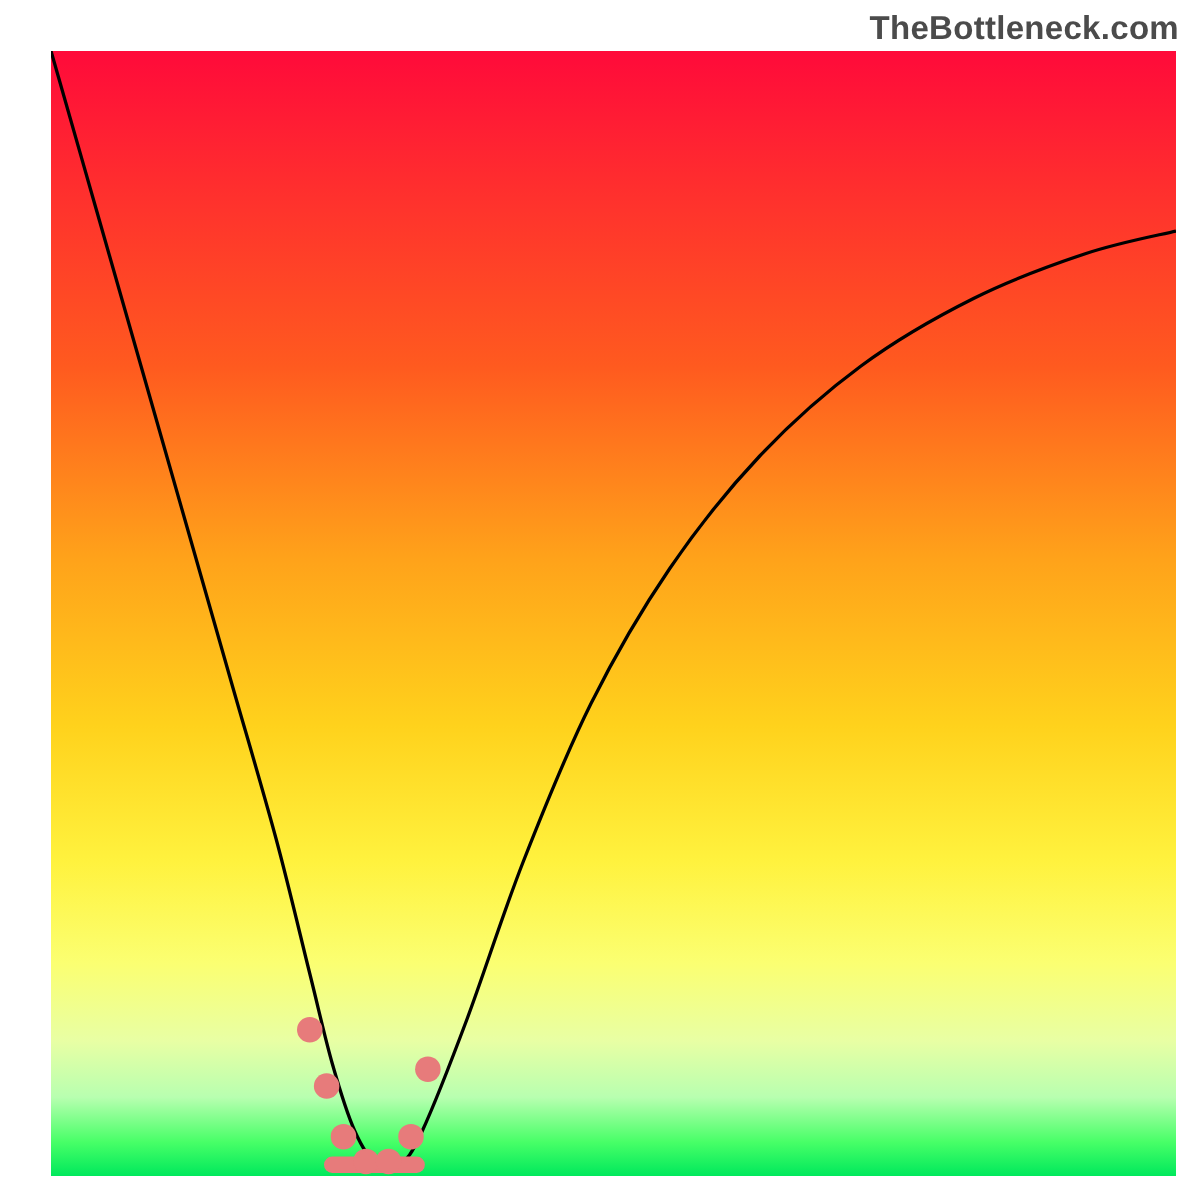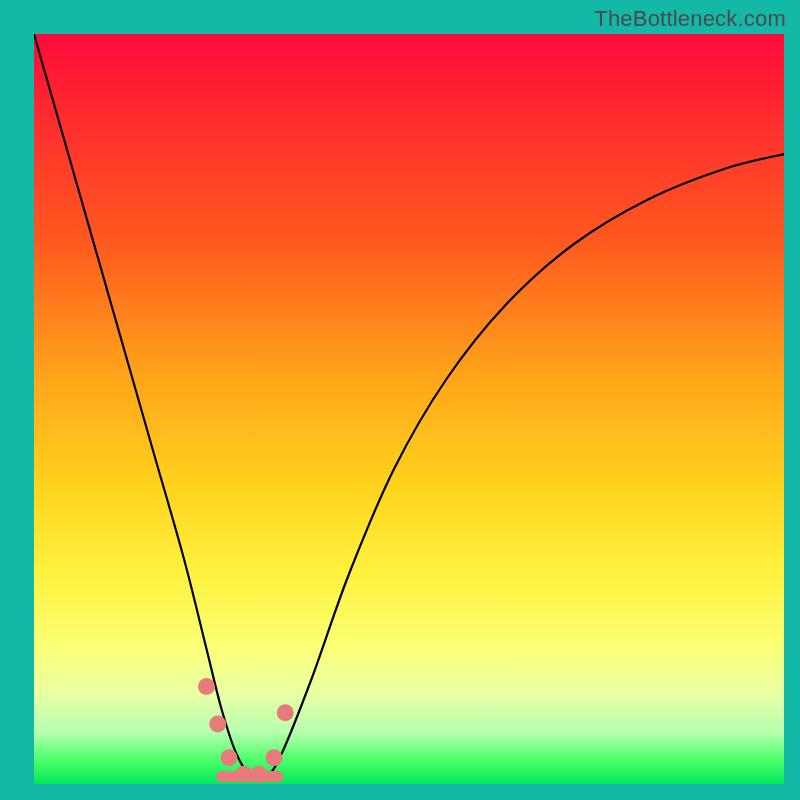--- a/index.html
+++ b/index.html
@@ -8,21 +8,22 @@
     width: 800px;
     height: 800px;
     overflow: hidden;
     background: #000;
     font-family: Arial, Helvetica, sans-serif;
   }
   .frame {
     position: relative;
     width: 800px;
     height: 800px;
-    background: #14b8a6;
+    background: #ffffff;
+    font-weight: bold;
   }
   .plot {
     position: absolute;
     left: 34px;
     top: 34px;
     width: 750px;
     height: 750px;
     
     background: linear-gradient(
       to bottom,

